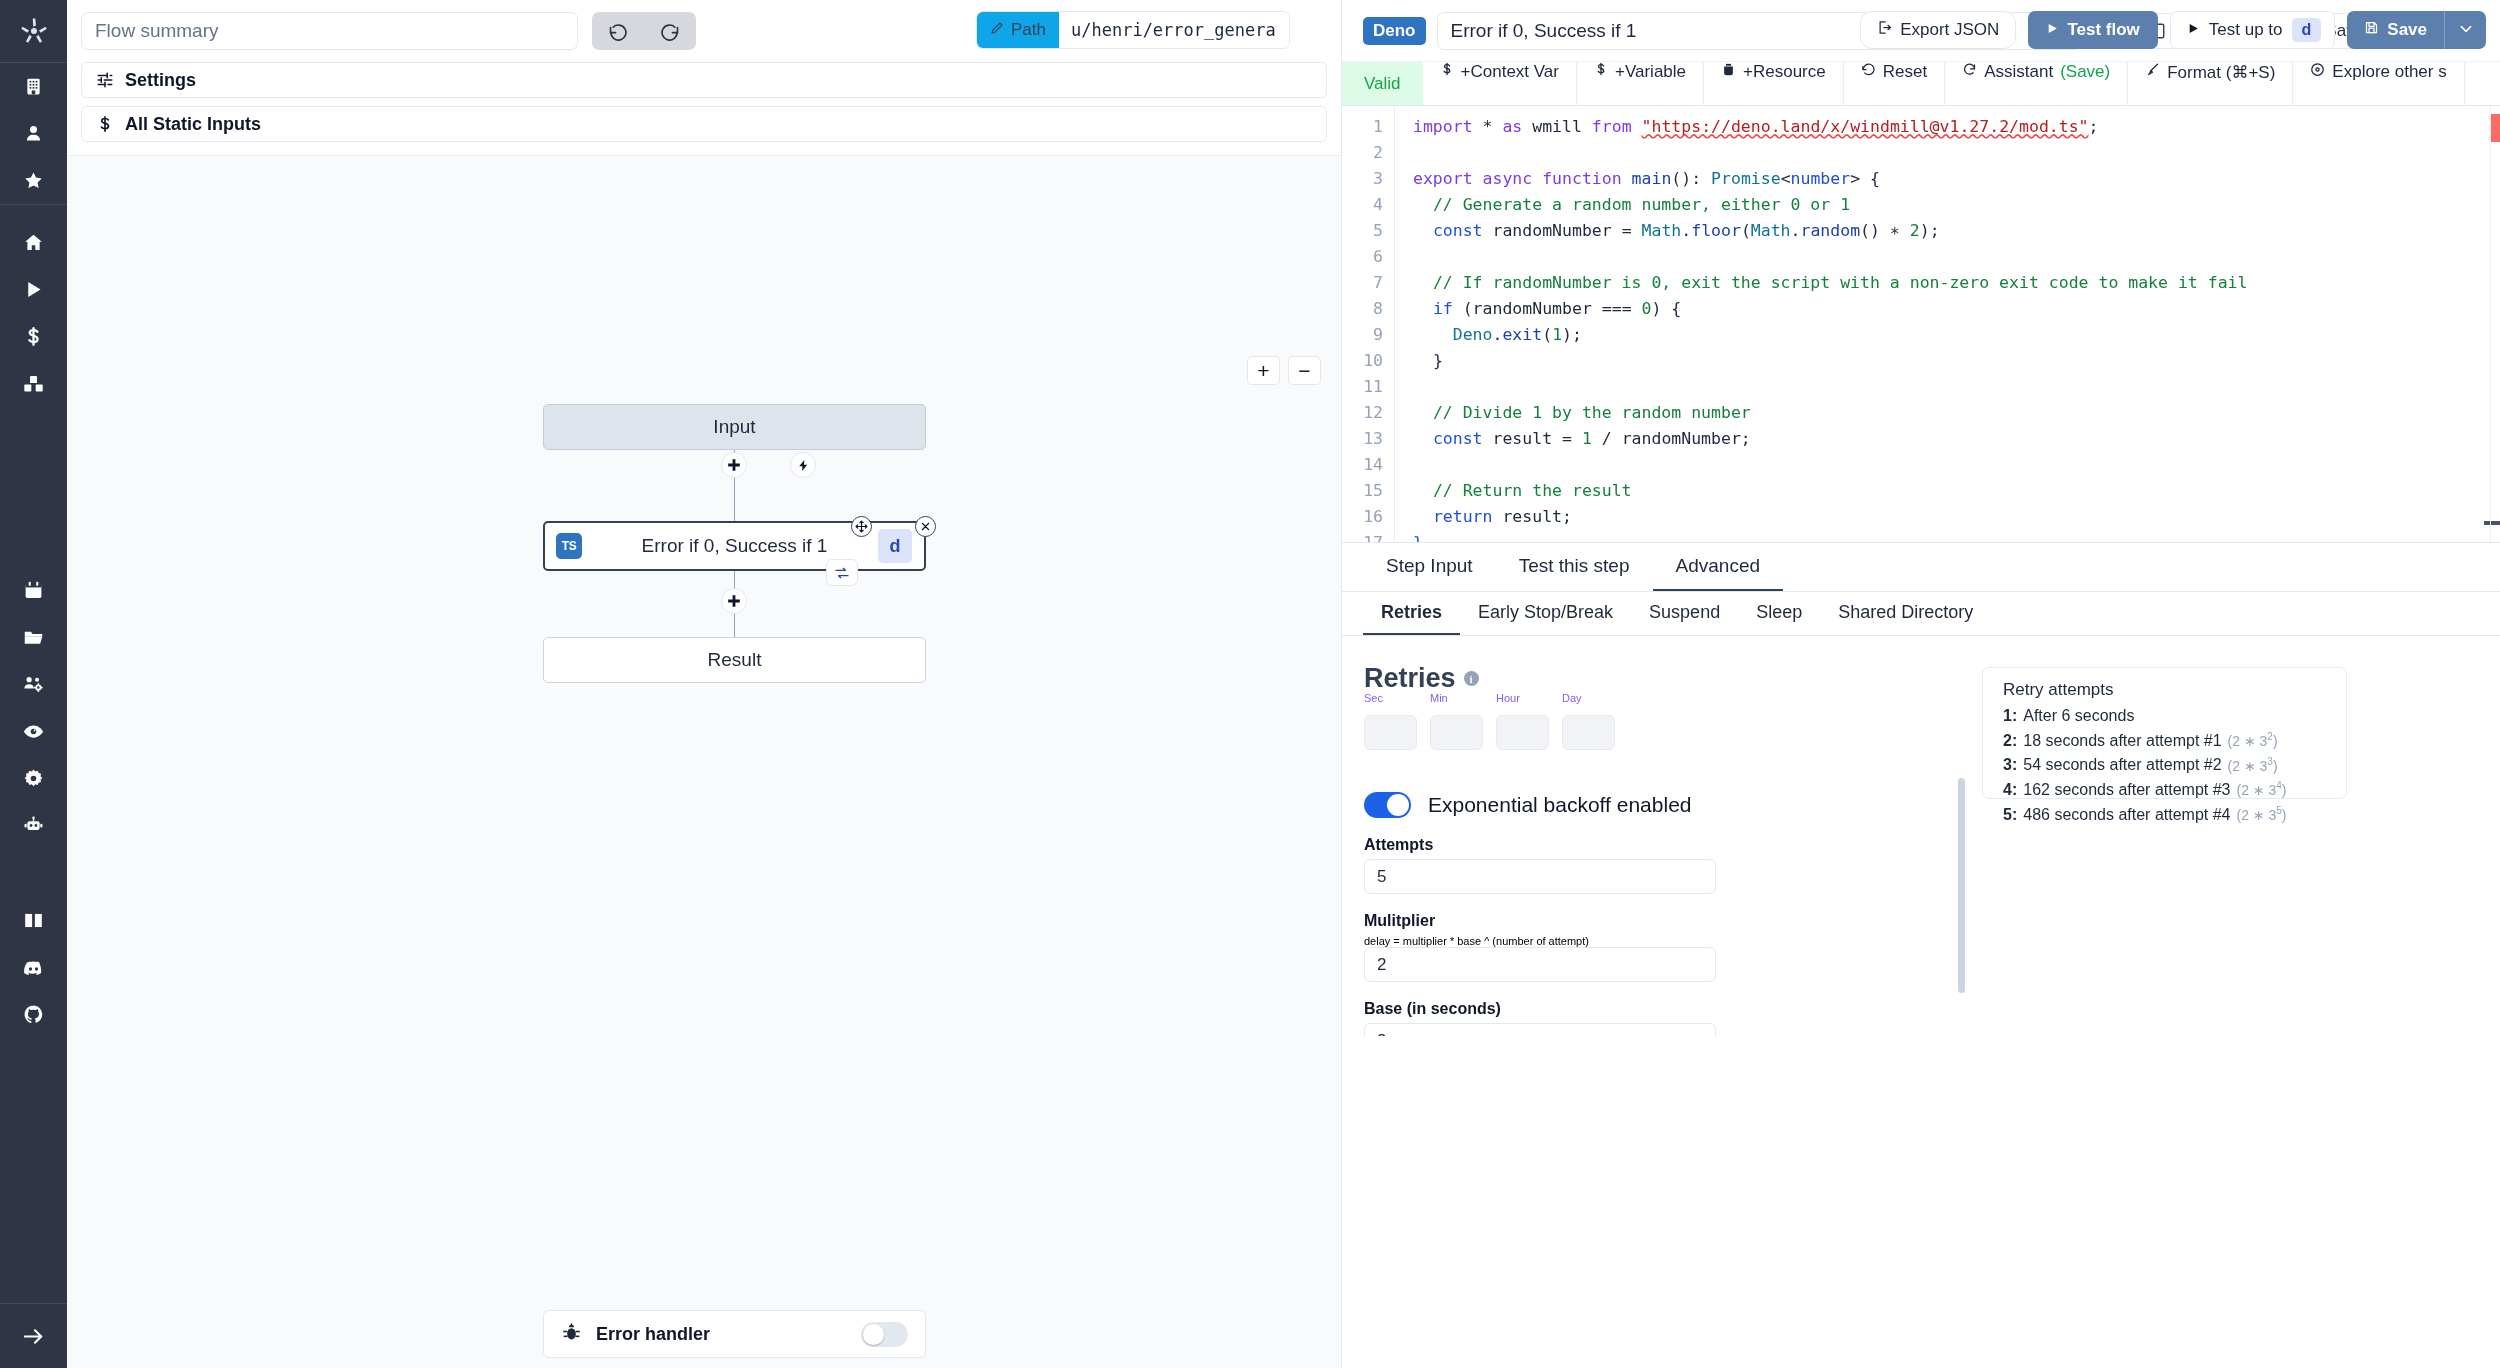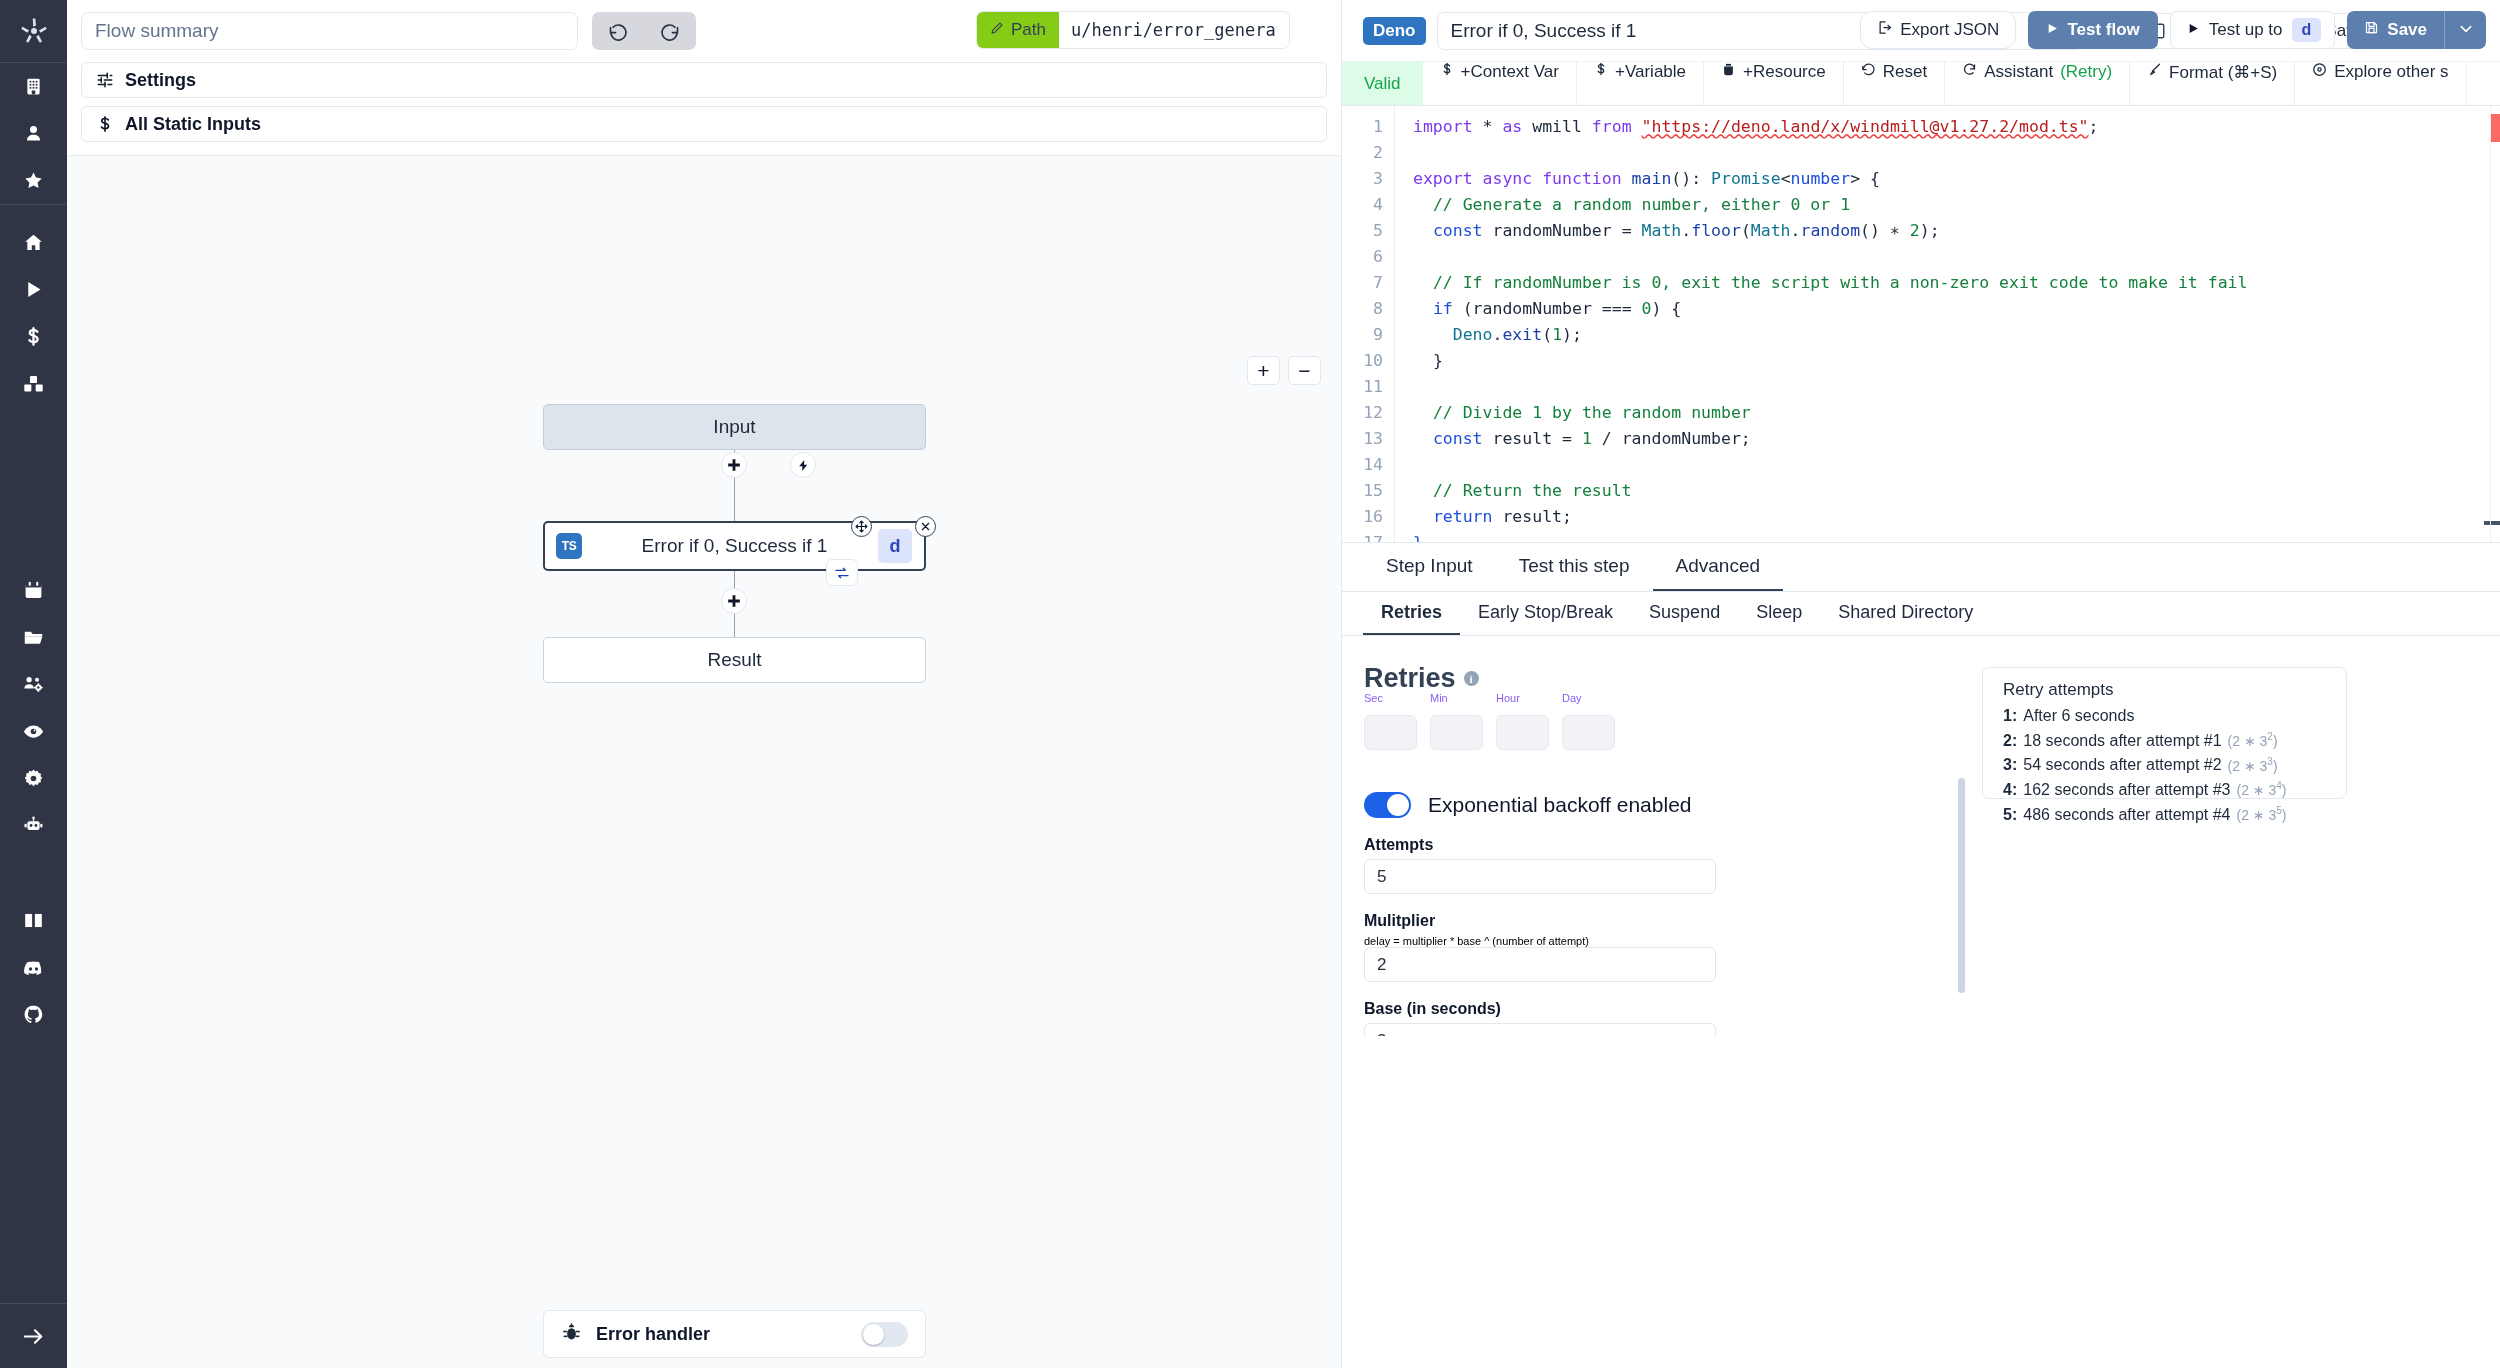--- a/index.html
+++ b/index.html
@@ -630,21 +630,21 @@
             <path d="M3.8 12A8.5 8.5 0 1 1 6 17.5"></path>
           </svg>
         <span>Reset</span>
       </div>
       <div class="tb-item">
         <svg width="15" height="15" viewBox="0 0 24 24" fill="none" stroke="currentColor" stroke-width="2" stroke-linecap="round" stroke-linejoin="round">
             <path d="M20 11a8 8 0 1 0-2.3 6.1"></path>
             <path d="M20 4.5V11h-6.5"></path>
           </svg>
         <span>Assistant</span>
-        <span class="grn">(Retry)</span>
+        <span class="grn">(Save)</span>
       </div>
       <div class="tb-item">
         <svg width="15" height="15" viewBox="0 0 24 24" fill="none" stroke="currentColor" stroke-width="2" stroke-linecap="round" stroke-linejoin="round">
             <path d="M20 3.5 9 14.5"></path>
             <path d="M9.5 14 6 20l6-3.5z"></path>
           </svg>
         <span>Format (⌘+S)</span>
       </div>
       <div class="tb-item">
         <svg width="15" height="15" viewBox="0 0 24 24" fill="none" stroke="currentColor" stroke-width="2">
@@ -785,21 +785,21 @@
         <div class="ac-row">
           <b>5:</b>
           <span>486 seconds after attempt #4</span>
           <span class="formula"><span>(2 ∗ 3</span><sup>5</sup>)</span>
         </div>
       </div>
     </div>
   </div>
 
   <div style="position:absolute;left:976px;top:11px;display:flex;align-items:center;height:38px;border:1px solid #e2e8f0;border-radius:7px;overflow:hidden;background:#fff;">
-    <div style="display:flex;align-items:center;gap:7px;height:38px;padding:0 13px;background:#84cc16;color:#334155;font-size:17px;">
+    <div style="display:flex;align-items:center;gap:7px;height:38px;padding:0 13px;background:#0ea5e9;color:#334155;font-size:17px;">
       <span>
         <svg width="14" height="14" viewBox="0 0 24 24" fill="none" stroke="currentColor" stroke-width="2" stroke-linecap="round" stroke-linejoin="round">
             <path d="M17 3.5 20.5 7 8 19.5 3.5 20.5 4.5 16z"></path>
           </svg>
       </span>
       <span>Path</span>
     </div>
     <input style="border: 0px; outline: 0px; width: 230px; height: 38px; padding: 0px 12px; font-size: 17px; color: rgb(30, 41, 59); font-family: &quot;DejaVu Sans Mono&quot;, monospace; background: rgb(255, 255, 255);" value="u/henri/error_generator">
   </div>
 

